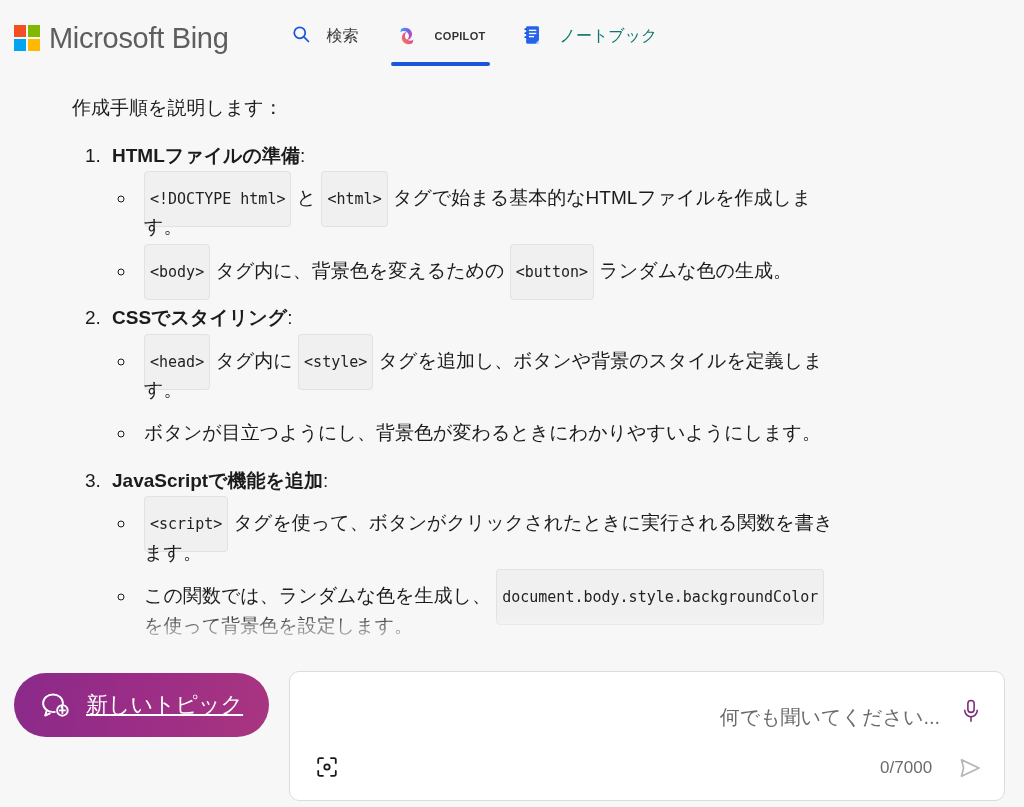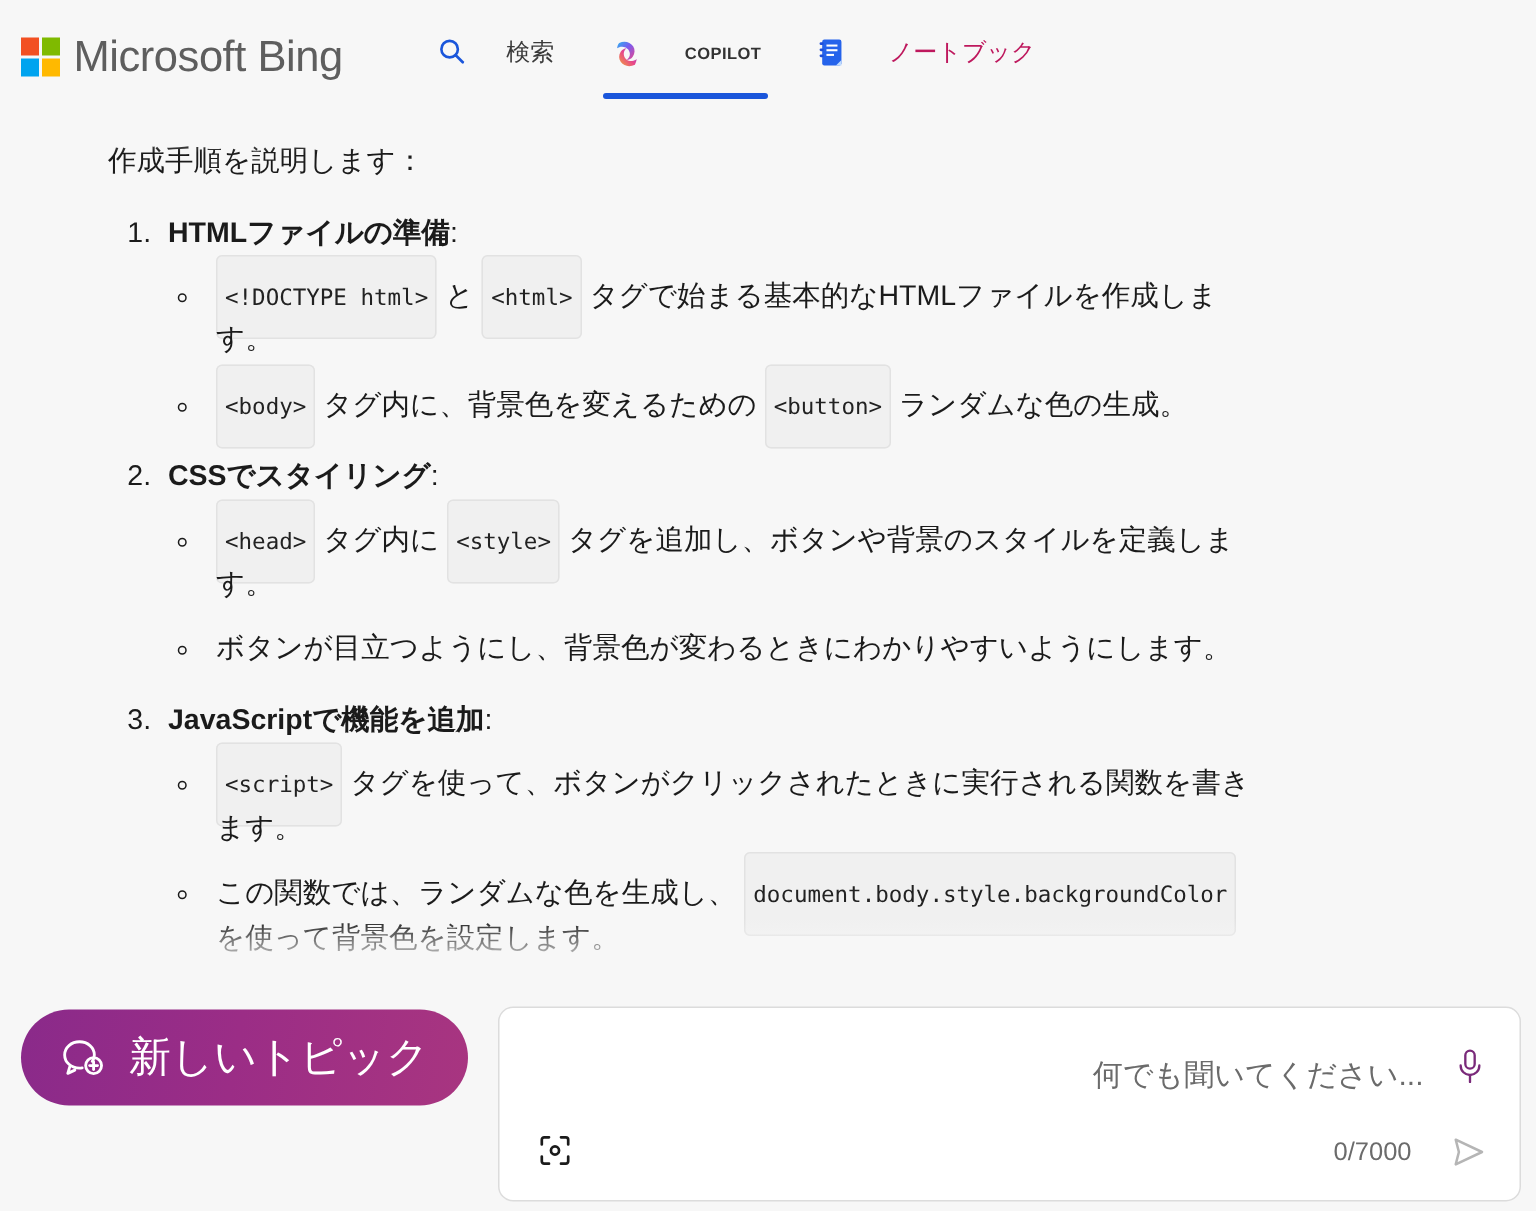--- a/index.html
+++ b/index.html
@@ -53,41 +53,41 @@
     display: flex;
     align-items: flex-start;
     height: 74px;
     margin-left: 44px;
   }
 
   .nav-tab {
     position: relative;
     display: flex;
     align-items: center;
-    gap: 27px;
+    gap: 16px;
     height: 68px;
     padding: 0 18px;
     cursor: pointer;
     padding-top: 24px;
     align-items: flex-start;
   }
   .nav-tab .tab-label {
     font-size: 16px;
     color: #444;
     line-height: 24px;
     white-space: nowrap;
   }
   .nav-tab.search .tab-label { color: #3b3b3b; }
   .nav-tab.copilot .tab-label {
     font-weight: bold;
     font-size: 11px;
     letter-spacing: 0.3px;
     color: #333;
   }
-  .nav-tab.notebook .tab-label { color: #be185d; }
+  .nav-tab.notebook .tab-label { color: #0f766e; }
 
   .tab-underline {
     position: absolute;
     left: 14px; right: 14px;
     bottom: 2px;
     height: 4px;
     background: #1a56db;
     border-radius: 2px;
   }
 
@@ -207,23 +207,24 @@
     background: linear-gradient(100deg, #8a2a8a 0%, #9b2d86 48%, #a83580 100%);
     color: #fff;
     display: flex;
     align-items: center;
     justify-content: center;
     gap: 14px;
     cursor: pointer;
     padding: 0 26px;
   }
   #new-topic-button .nt-label {
-    font-size: 28px;
+    font-size: 22px;
     color: #ffffff;
     white-space: nowrap;
+    text-decoration: underline;
   }
 
   #input-box {
     margin-left: 20px;
     margin-top: 4px;
     flex: 1;
     max-width: 716px;
     height: 130px;
     background: #ffffff;
     border: 1px solid #dcdcdc;

